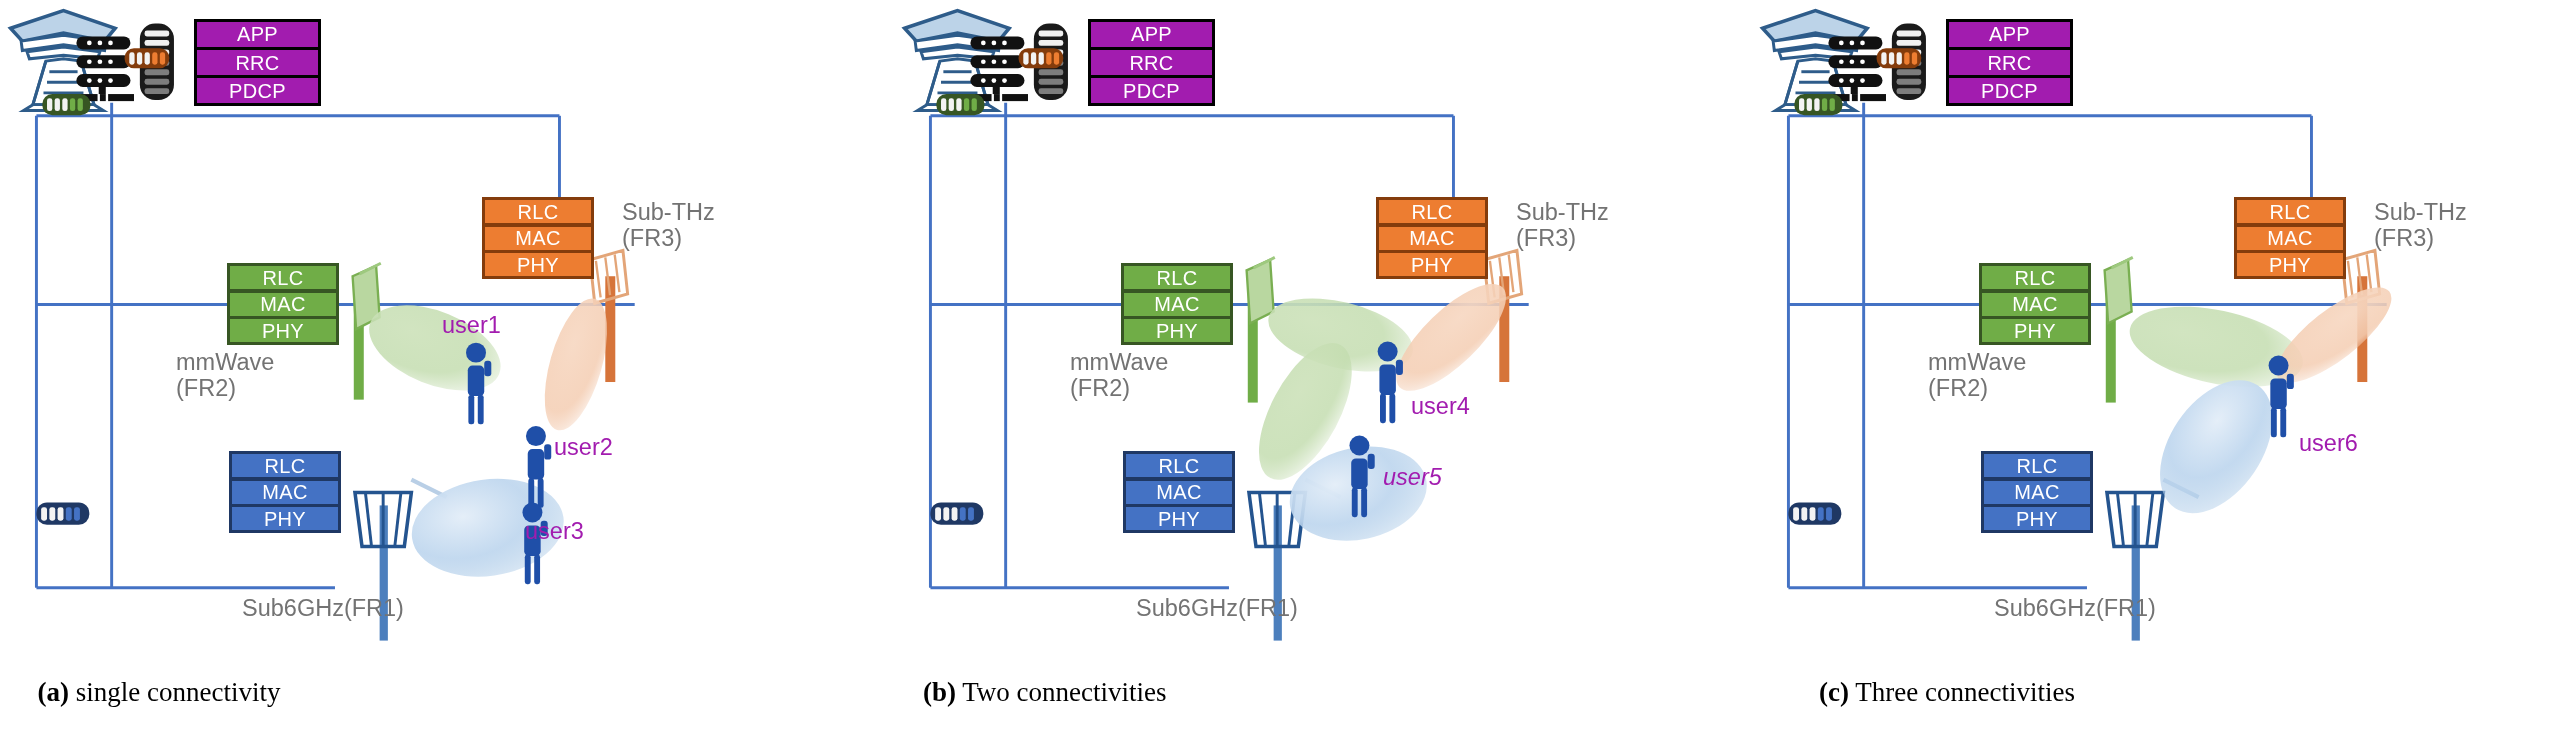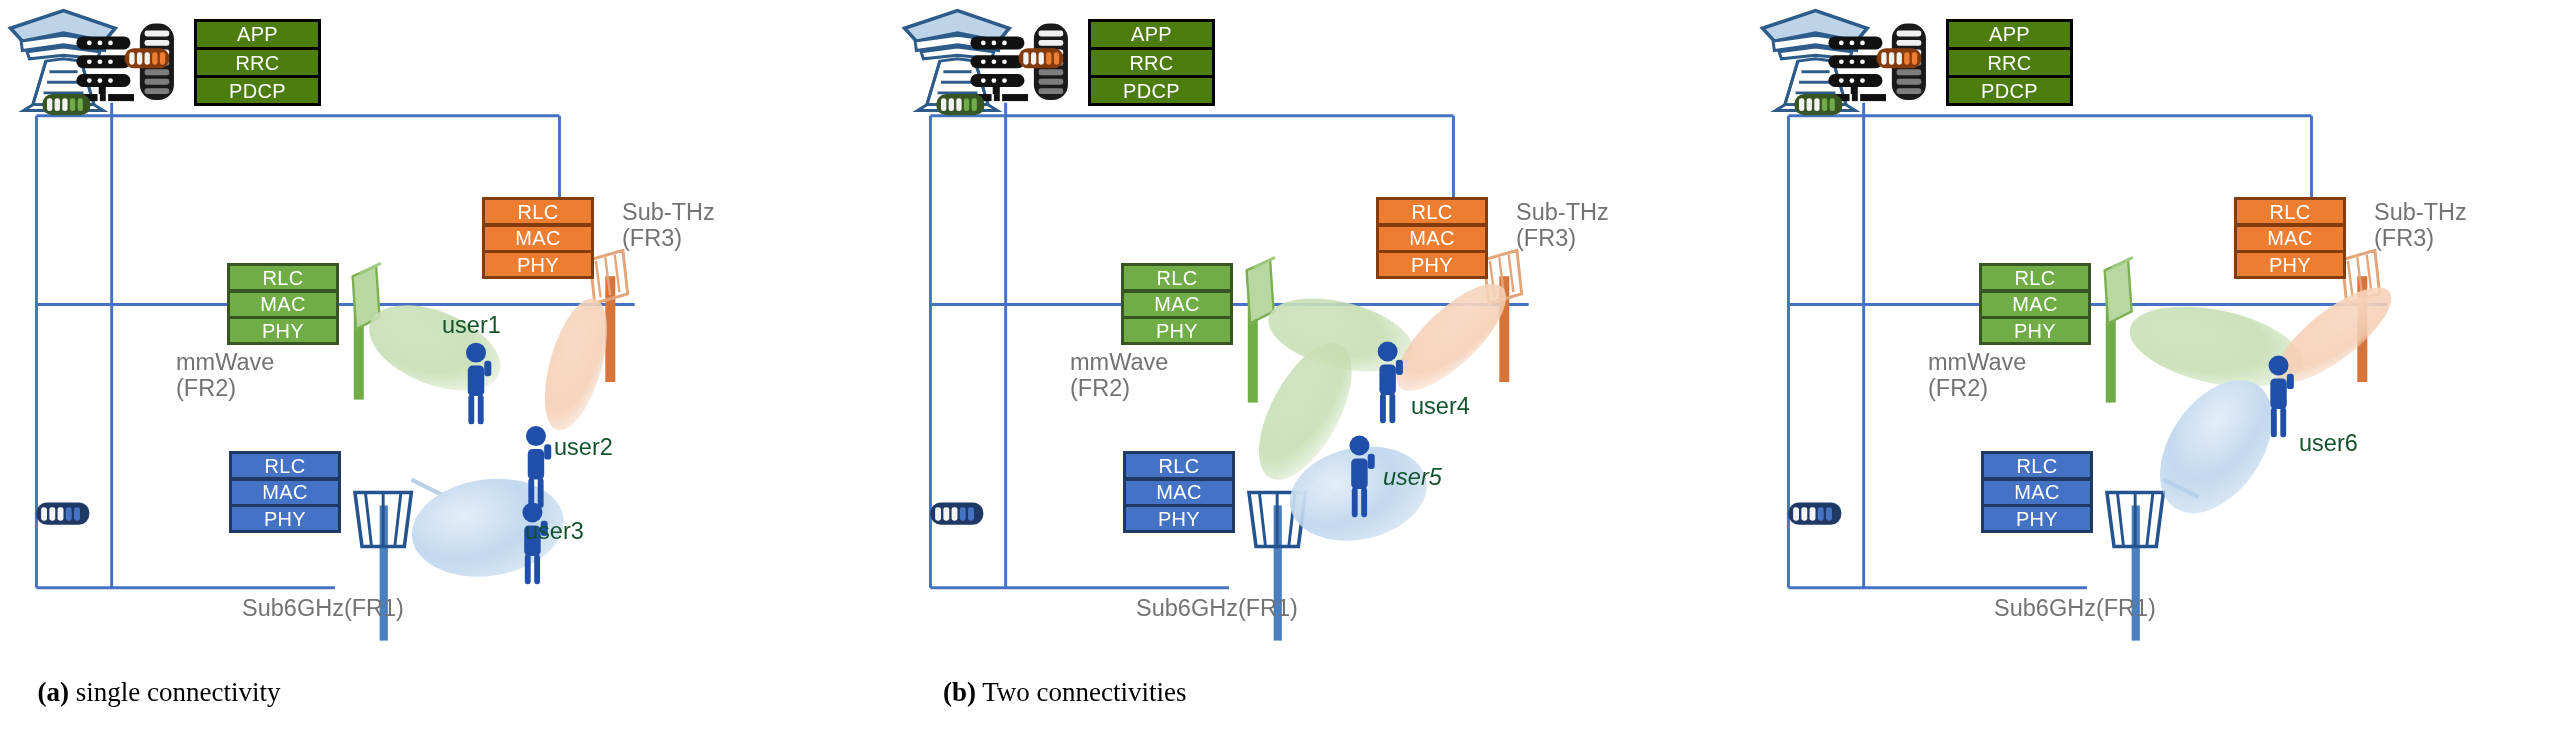--- a/index.html
+++ b/index.html
@@ -7,37 +7,37 @@
   .panel{position:absolute;top:0;width:858px;height:748px;}
   .stage{position:absolute;left:0;top:0;width:858px;height:670px;}
   svg.art{position:absolute;left:0;top:0;width:858px;height:670px;overflow:visible;}
 
   
   .stack{position:absolute;border:3.5px solid #000;background:#000;display:flex;flex-direction:column;
          box-sizing:border-box;}
   .stack .row{flex:1;display:flex;align-items:center;justify-content:center;color:#fff;
               font-size:20px;line-height:1;letter-spacing:0.3px;}
   .stack.core{border-color:#000;}
-  .stack.core .row{background:#4d7c0f;margin-bottom:3.5px;}
+  .stack.core .row{background:#a21caf;margin-bottom:3.5px;}
   .stack.core .row:last-child{margin-bottom:0;}
 
   .stack.fr3{border-color:#843c0c;background:#843c0c;}
   .stack.fr3 .row{background:#ed7d31;margin-bottom:3.5px;}
   .stack.fr3 .row:last-child{margin-bottom:0;}
 
   .stack.fr2{border-color:#375623;background:#375623;}
   .stack.fr2 .row{background:#70ad47;margin-bottom:3.5px;}
   .stack.fr2 .row:last-child{margin-bottom:0;}
 
   .stack.fr1{border-color:#1f3864;background:#1f3864;}
   .stack.fr1 .row{background:#4472c4;margin-bottom:3.5px;}
   .stack.fr1 .row:last-child{margin-bottom:0;}
 
   .blabel{position:absolute;font-size:23.5px;color:#737373;line-height:1.12;white-space:pre-line;}
-  .ulabel{position:absolute;font-size:23.5px;color:#14532d;line-height:1;white-space:nowrap;}
+  .ulabel{position:absolute;font-size:23.5px;color:#a21caf;line-height:1;white-space:nowrap;}
 
   .caption{position:absolute;top:677px;font-family:"Liberation Serif",serif;font-size:27px;
            color:#000;white-space:nowrap;margin-left:20px;}
   .caption b{font-weight:bold;}
 </style>
 </head>
 <body>
 
 <div class="panel" style="left:0px">
   <div class="stage">
@@ -436,21 +436,21 @@
       <div class="row">RLC</div>
       <div class="row">MAC</div>
       <div class="row">PHY</div>
     </div>
     <div class="blabel" style="left:242px;top:595px;">Sub6GHz(FR1)</div>
 
     <div class="ulabel" style="left:517px;top:395px;">user4</div>
     <div class="ulabel" style="left:489px;top:466px;font-style:italic;">user5</div>
   </div>
 
-  <div class="caption" style="left:29px;">
+  <div class="caption" style="left:9px;">
     <b>(b)</b><span> Two connectivities</span>
   </div>
 </div>
 
 <div class="panel" style="left:1752px">
   <div class="stage">
 
     <svg class="art" viewBox="0 0 1460 1140">
       <defs>
         <radialGradient id="gC" cx="30%" cy="40%" r="75%">
@@ -627,14 +627,17 @@
     <div class="stack fr1" style="left:229px;top:451px;width:112px;height:82px;">
       <div class="row">RLC</div>
       <div class="row">MAC</div>
       <div class="row">PHY</div>
     </div>
     <div class="blabel" style="left:242px;top:595px;">Sub6GHz(FR1)</div>
 
     <div class="ulabel" style="left:547px;top:432px;">user6</div>
   </div>
 
+  <div class="caption" style="left:47px;">
+    <b>(c)</b><span> Three connectivities</span>
+  </div>
 </div>
 
 
 </body></html>

